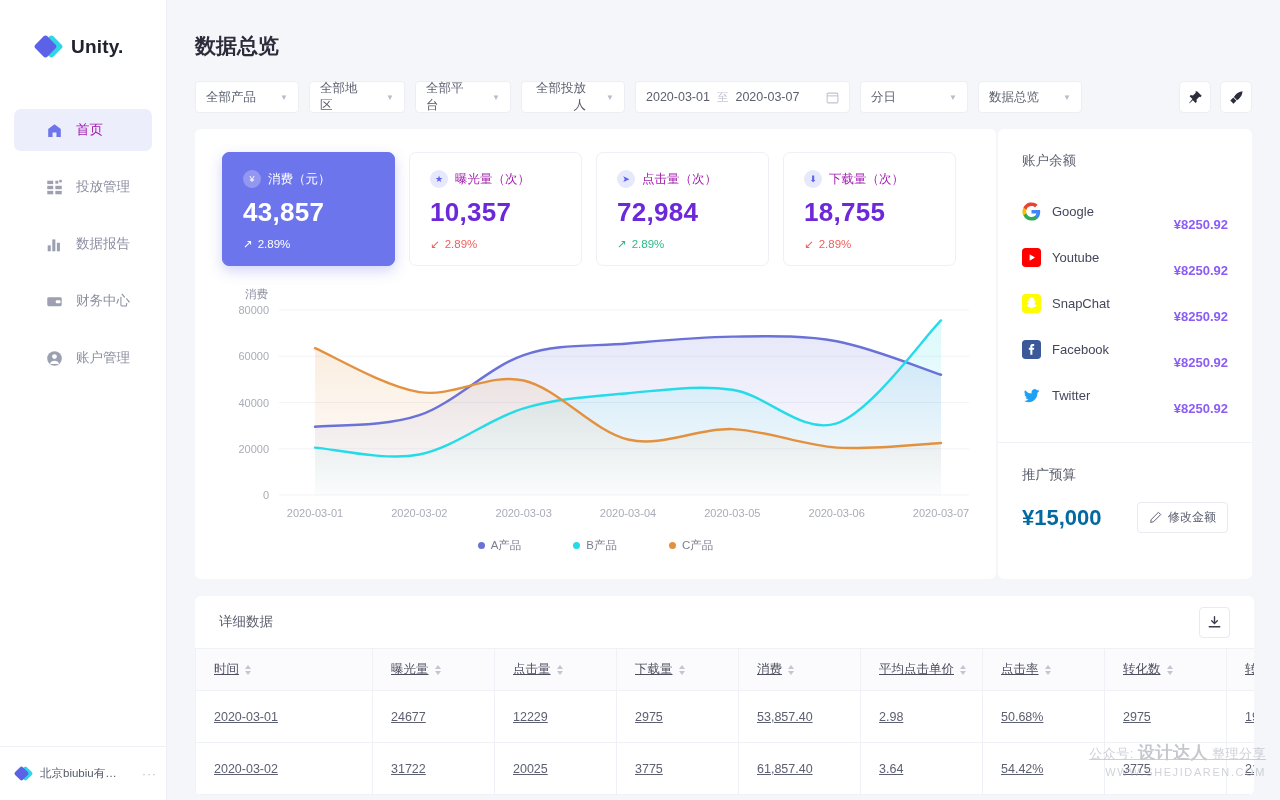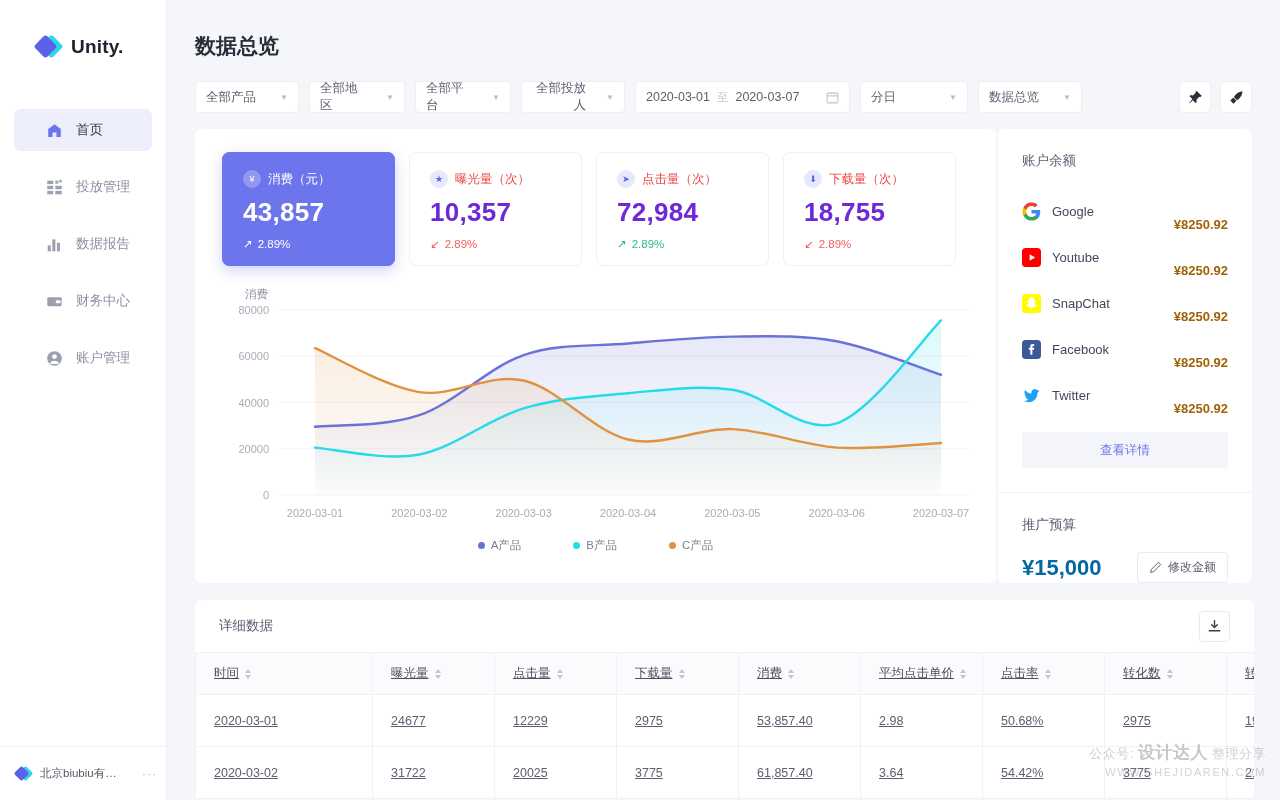--- a/index.html
+++ b/index.html
@@ -26,21 +26,21 @@
   .brand-logo .d1 { left: 7px; top: 4px; background: #2fd6e8; }
   .brand-logo .d2 { left: 1px; top: 4px; background: #5b62e8; }
   .brand-name { font-size: 19px; font-weight: bold; color: #20222e; letter-spacing: .2px; }
 
   .nav { margin-top: 49px; display: flex; flex-direction: column; }
   .nav-item {
     height: 42px; display: flex; align-items: center; gap: 13px;
     padding-left: 32px; margin: 0 14px 15px 14px; border-radius: 7px;
     cursor: pointer; color: #8c8fa3; font-size: 13.5px;
   }
-  .nav-item.active { background: #eceefc; color: #404040; font-weight: normal; }
+  .nav-item.active { background: #eceefc; color: #a21caf; font-weight: normal; }
   .nav-ico { width: 17px; height: 17px; display: block; flex: 0 0 17px; }
 
   .org {
     position: absolute; left: 0; bottom: 0; width: 167px; height: 54px;
     display: flex; align-items: center; gap: 8px; padding: 0 10px 0 16px;
     border-top: 1px solid #f0f1f6;
   }
   .org-logo { width: 16px; height: 16px; position: relative; flex: 0 0 16px; }
   .org-logo .d1, .org-logo .d2 { position: absolute; width: 11px; height: 11px; border-radius: 2px; transform: rotate(45deg); }
   .org-logo .d1 { left: 4px; top: 2px; background: #2fd6e8; }
@@ -94,21 +94,21 @@
     border: 1px solid #eef0f5; padding: 17px 0 0 20px; cursor: pointer;
   }
   .kpi.active { background: #6d75ec; border-color: #6d75ec; box-shadow: 0 5px 14px rgba(109,117,236,.3); }
   .kpi-head { display: flex; align-items: center; gap: 7px; }
   .kpi-badge {
     width: 18px; height: 18px; border-radius: 50%; display: flex;
     align-items: center; justify-content: center; font-size: 9px;
     background: #e6e8fb; color: #5b62e8; flex: 0 0 18px;
   }
   .kpi.active .kpi-badge { background: rgba(255,255,255,.26); color: #fff; }
-  .kpi-label { font-size: 12.5px; color: #ef4444; }
+  .kpi-label { font-size: 12.5px; color: #a21caf; }
   .kpi.active .kpi-label { color: #ffffff; }
   .kpi-value { font-size: 26px; font-weight: bold; color: #6d28d9; margin-top: 9px; letter-spacing: .3px; }
   .kpi.active .kpi-value { color: #fff; }
   .kpi-delta { font-size: 11.5px; margin-top: 9px; display: flex; align-items: center; gap: 5px; }
   .kpi-delta.up { color: #2bb98a; }
   .kpi-delta.down { color: #f06060; }
   .kpi.active .kpi-delta { color: #ffffff; }
 
   
   .chart-wrap { position: relative; margin-top: 22px; padding: 0 22px; }
@@ -119,21 +119,21 @@
   .legend { display: flex; justify-content: center; gap: 52px; margin-top: 10px; }
   .leg { display: flex; align-items: center; gap: 6px; font-size: 11.5px; color: #7b7e8e; cursor: pointer; }
   .leg-dot { width: 7px; height: 7px; border-radius: 50%; }
 
   
   .rp-sec { padding: 23px 24px 0 24px; }
   .rp-title { font-size: 13.5px; color: #5c6070; margin-bottom: 18px; }
   .bal-row { display: flex; align-items: center; height: 46px; }
   .bal-ico { width: 19px; height: 19px; flex: 0 0 19px; border-radius: 3px; overflow: hidden; }
   .bal-name { font-size: 13px; color: #44475a; padding-left: 11px; }
-  .bal-amt { margin-left: auto; font-size: 13px; font-weight: bold; color: #a16207; margin-top: 26px; }
+  .bal-amt { margin-left: auto; font-size: 13px; font-weight: bold; color: #8b5cf6; margin-top: 26px; }
   .detail-btn {
     margin: 14px 0 0 0; height: 36px; background: #f4f5fb; border-radius: 4px;
     display: flex; align-items: center; justify-content: center;
     font-size: 12.5px; color: #6d75ec; cursor: pointer;
   }
   .rp-div { height: 1px; background: #f0f1f6; margin: 24px 0 0 0; }
   .budget-row { display: flex; align-items: center; margin-top: 14px; }
   .budget-val { font-size: 22px; font-weight: bold; color: #0369a1; }
   .edit-btn {
     margin-left: auto; height: 31px; border: 1px solid #e8eaf0; border-radius: 4px;
@@ -167,21 +167,21 @@
   }
   .sorter i.up { border-bottom: 4px solid #c3c6d1; }
   .sorter i.dn { border-top: 4px solid #c3c6d1; }
   .tbl-scroll { overflow: hidden; width: 1059px; }
 
   
   .watermark {
     position: absolute; right: 14px; bottom: 22px; text-align: right;
     pointer-events: none; opacity: .5;
   }
-  .wm1 { font-size: 13px; color: #9fa2ae; letter-spacing: .5px; }
+  .wm1 { font-size: 13px; color: #9fa2ae; letter-spacing: .5px; text-decoration: underline; }
   .wm1 b { font-size: 17px; color: #8e919d; font-weight: bold; }
   .wm2 { font-size: 11px; color: #a4a7b2; letter-spacing: 1.6px; margin-top: 2px; text-align: right; }
 </style>
 </head>
 <body>
 
 <div class="app">
 
   <aside class="sidebar">
     <div class="brand">
@@ -455,21 +455,20 @@
           </div>
 
           <div class="bal-row">
             <svg class="bal-ico" viewBox="0 0 24 24">
               <path d="M22 5.9a8 8 0 0 1-2.3.6 4 4 0 0 0 1.8-2.2 8 8 0 0 1-2.6 1A4 4 0 0 0 12 8.6c0 .3 0 .6.1.9a11.4 11.4 0 0 1-8.3-4.2 4 4 0 0 0 1.3 5.4 4 4 0 0 1-1.9-.5 4 4 0 0 0 3.2 4 4 4 0 0 1-1.8.1 4 4 0 0 0 3.7 2.8A8 8 0 0 1 2 18.7a11.3 11.3 0 0 0 6.1 1.8c7.4 0 11.4-6.1 11.4-11.4v-.5A8 8 0 0 0 22 5.9z" fill="#1DA1F2"></path>
             </svg>
             <span class="bal-name">Twitter</span>
             <span class="bal-amt">¥8250.92</span>
           </div>
 
-          <div class="detail-btn">查看详情</div>
         </div>
 
         <div class="rp-div"></div>
 
         <div class="rp-sec">
           <div class="rp-title">推广预算</div>
           <div class="budget-row">
             <span class="budget-val">¥15,000</span>
             <span class="edit-btn">
               <svg width="13" height="13" viewBox="0 0 16 16">

